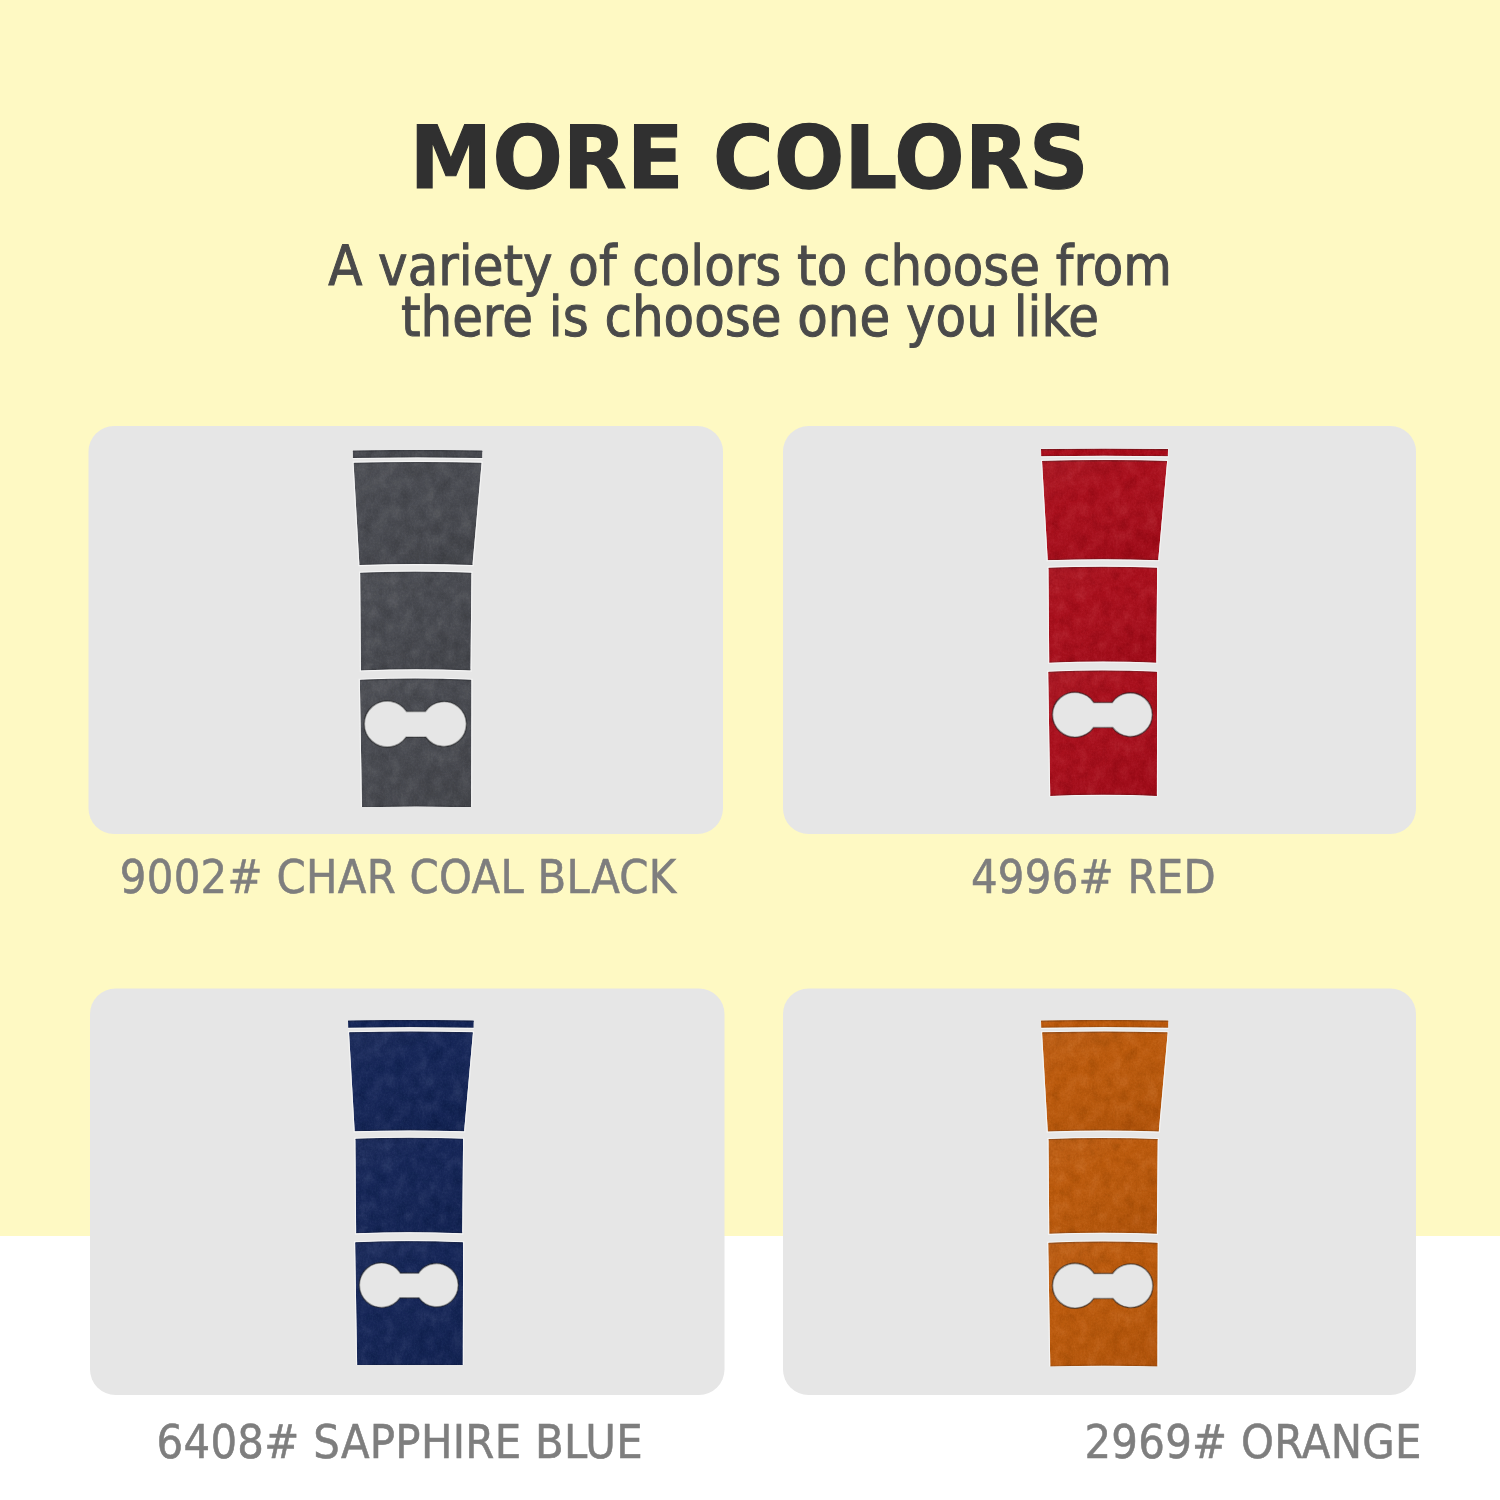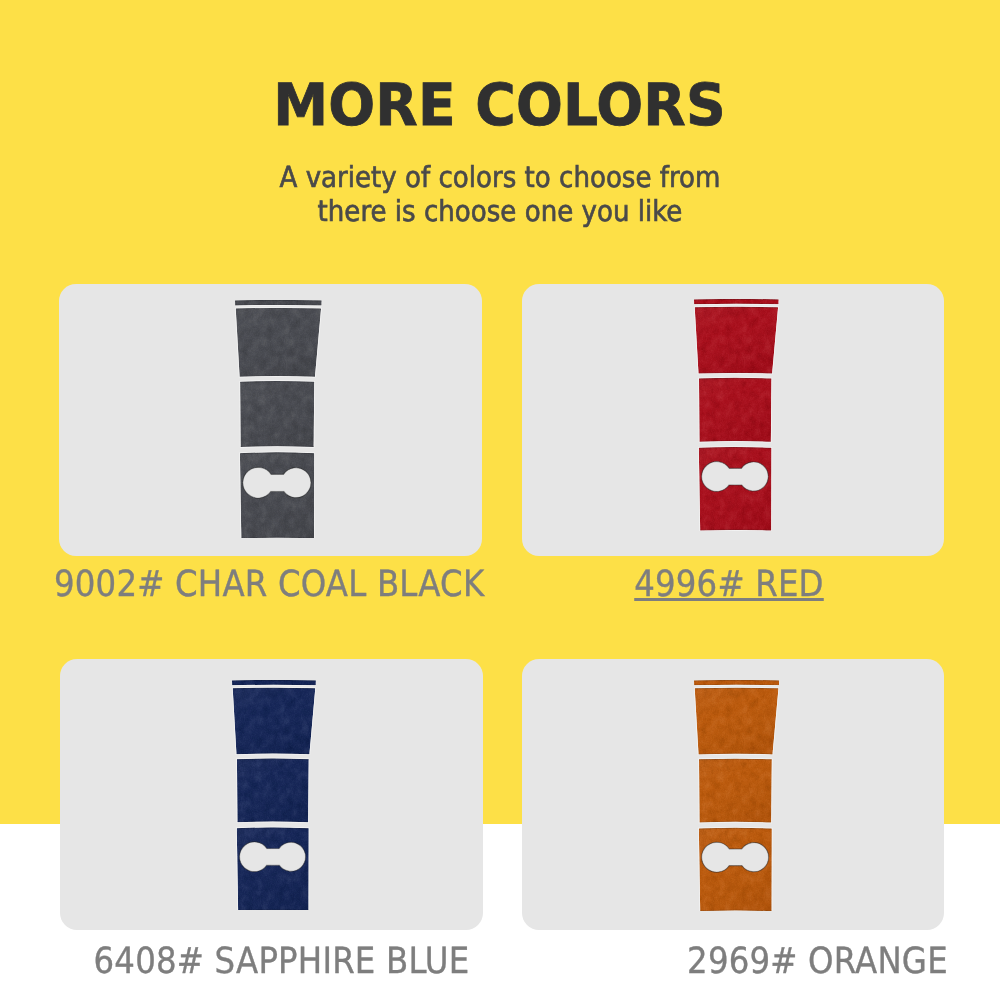--- a/index.html
+++ b/index.html
@@ -1,37 +1,37 @@
 <!DOCTYPE html>
 <html><head>
 <meta charset="utf-8">
 <title>More Colors</title>
 <style>
   html,body{margin:0;padding:0;}
   body{width:1000px;height:1000px;background:#ffffff;overflow:hidden;
        font-family:"Liberation Sans",sans-serif;
        -webkit-font-smoothing:antialiased;text-rendering:geometricPrecision;}
-  #page{position:relative;width:1000px;height:824px;background:#fde047;
+  #page{position:relative;width:1000px;height:824px;background:#fef9c3;
        opacity:0.999;}
 
   .hdr{position:absolute;left:0;width:1000px;text-align:center;}
   #title{top:77px;
          font-family:"DejaVu Sans Condensed","DejaVu Sans",sans-serif;
          font-weight:700;font-size:58.1px;line-height:56px;color:#303030;
          letter-spacing:0.2px;-webkit-text-stroke:0.75px #303030;}
   #title span{display:inline-block;transform:scaleX(1.055);transform-origin:50% 50%;}
   #sub{top:161px;
        font-family:"DejaVu Sans Condensed","DejaVu Sans",sans-serif;
-       font-weight:400;font-size:29px;line-height:33.9px;color:#4a4a4a;
+       font-weight:400;font-size:37px;line-height:33.9px;color:#4a4a4a;
        -webkit-text-stroke:0.62px #4a4a4a;}
 
   .card{position:absolute;background:#e6e6e6;border-radius:17px;overflow:hidden;}
   .label{position:absolute;text-align:center;
          font-family:"DejaVu Sans Condensed","DejaVu Sans",sans-serif;
-         font-size:36px;line-height:28.1px;color:#7e7e7e;letter-spacing:0.2px;
+         font-size:31px;line-height:28.1px;color:#7e7e7e;letter-spacing:0.2px;
          -webkit-text-stroke:0.35px #7e7e7e;
          white-space:nowrap;}
 
   .prodwrap{position:absolute;}
   .prodwrap svg{display:block;width:100%;height:100%;}
 </style>
 </head>
 <body>
 
 <div id="page">
@@ -114,21 +114,21 @@
               <path d="M36.05,174.40 L48.63,174.40 A14.90,14.90 0 1,1 48.90,191.40 L35.79,191.40 A15.30,15.30 0 1,1 36.05,174.40 Z" fill="none" stroke="#1b1c1e" stroke-width="1.25" opacity="0.6"></path>
               <g fill="url(#shade)">
                 <path d="M0.7,8.5 Q43.4,7.4 86.1,8.5 L80.0,76.7 Q42.3,75.4 4.6,76.7 Z"></path>
                 <path d="M5.1,81.8 Q42.2,80.4 79.3,81.8 L78.7,147.0 Q42.1,145.4 5.6,147.0 Z"></path>
                 <path d="M4.9,153.2 Q42.1,151.5 79.3,153.2 L79.1,238.4 Q42.7,237.0 6.3,238.4 Z M36.05,174.40 L48.63,174.40 A14.90,14.90 0 1,1 48.90,191.40 L35.79,191.40 A15.30,15.30 0 1,1 36.05,174.40 Z" fill-rule="evenodd"></path>
               </g>
             </g>
           </svg>
         </div>
       </div>
-      <div class="label" style="left: 517.5px; top: 570.5px; width: 423px; text-decoration: underline;">4996# RED</div>
+      <div class="label" style="left: 517.5px; top: 570.5px; width: 423px;">4996# RED</div>
       <div class="card" style="left: 59.8px; top: 659.2px; width: 423px; height: 270.8px;">
         <div class="prodwrap" style="left: 172.2px; top: 20.6px; width: 83.9px; height: 230.7px;">
           <svg viewBox="0 0 86.7 238.4" preserveAspectRatio="none">
             <g fill="none" stroke="#f6f6f6" stroke-width="1.5" opacity="0.92">
               <path d="M0,0.4 Q43.3,-0.5 86.7,0.4 L86.6,5.4 Q43.3,4.5 0.1,5.4 Z"></path>
               <path d="M0.7,8.5 Q43.4,7.4 86.1,8.5 L80.0,76.7 Q42.3,75.4 4.6,76.7 Z"></path>
               <path d="M5.1,81.8 Q42.2,80.4 79.3,81.8 L78.7,147.0 Q42.1,145.4 5.6,147.0 Z"></path>
               <path d="M4.9,153.2 Q42.1,151.5 79.3,153.2 L79.1,238.4 Q42.7,237.0 6.3,238.4 Z"></path>
             </g>
             <g filter="url(#suede)">
@@ -153,21 +153,21 @@
               <path d="M36.05,174.40 L48.63,174.40 A14.90,14.90 0 1,1 48.90,191.40 L35.79,191.40 A15.30,15.30 0 1,1 36.05,174.40 Z" fill="none" stroke="#1b1c1e" stroke-width="1.25" opacity="0.6"></path>
               <g fill="url(#shade)">
                 <path d="M0.7,8.5 Q43.4,7.4 86.1,8.5 L80.0,76.7 Q42.3,75.4 4.6,76.7 Z"></path>
                 <path d="M5.1,81.8 Q42.2,80.4 79.3,81.8 L78.7,147.0 Q42.1,145.4 5.6,147.0 Z"></path>
                 <path d="M4.9,153.2 Q42.1,151.5 79.3,153.2 L79.1,238.4 Q42.7,237.0 6.3,238.4 Z M36.05,174.40 L48.63,174.40 A14.90,14.90 0 1,1 48.90,191.40 L35.79,191.40 A15.30,15.30 0 1,1 36.05,174.40 Z" fill-rule="evenodd"></path>
               </g>
             </g>
           </svg>
         </div>
       </div>
-      <div class="label" style="left: 70px; top: 947.7px; width: 423px;">6408# SAPPHIRE BLUE</div>
+      <div class="label" style="left: 55px; top: 947.7px; width: 423px;">6408# SAPPHIRE BLUE</div>
       <div class="card" style="left: 522px; top: 659.2px; width: 422px; height: 270.8px;">
         <div class="prodwrap" style="left: 172.2px; top: 20.6px; width: 85.1px; height: 231.2px;">
           <svg viewBox="0 0 86.7 238.4" preserveAspectRatio="none">
             <g fill="none" stroke="#f6f6f6" stroke-width="1.5" opacity="0.92">
               <path d="M0,0.4 Q43.3,-0.5 86.7,0.4 L86.6,5.4 Q43.3,4.5 0.1,5.4 Z"></path>
               <path d="M0.7,8.5 Q43.4,7.4 86.1,8.5 L80.0,76.7 Q42.3,75.4 4.6,76.7 Z"></path>
               <path d="M5.1,81.8 Q42.2,80.4 79.3,81.8 L78.7,147.0 Q42.1,145.4 5.6,147.0 Z"></path>
               <path d="M4.9,153.2 Q42.1,151.5 79.3,153.2 L79.1,238.4 Q42.7,237.0 6.3,238.4 Z"></path>
             </g>
             <g filter="url(#suede)">

